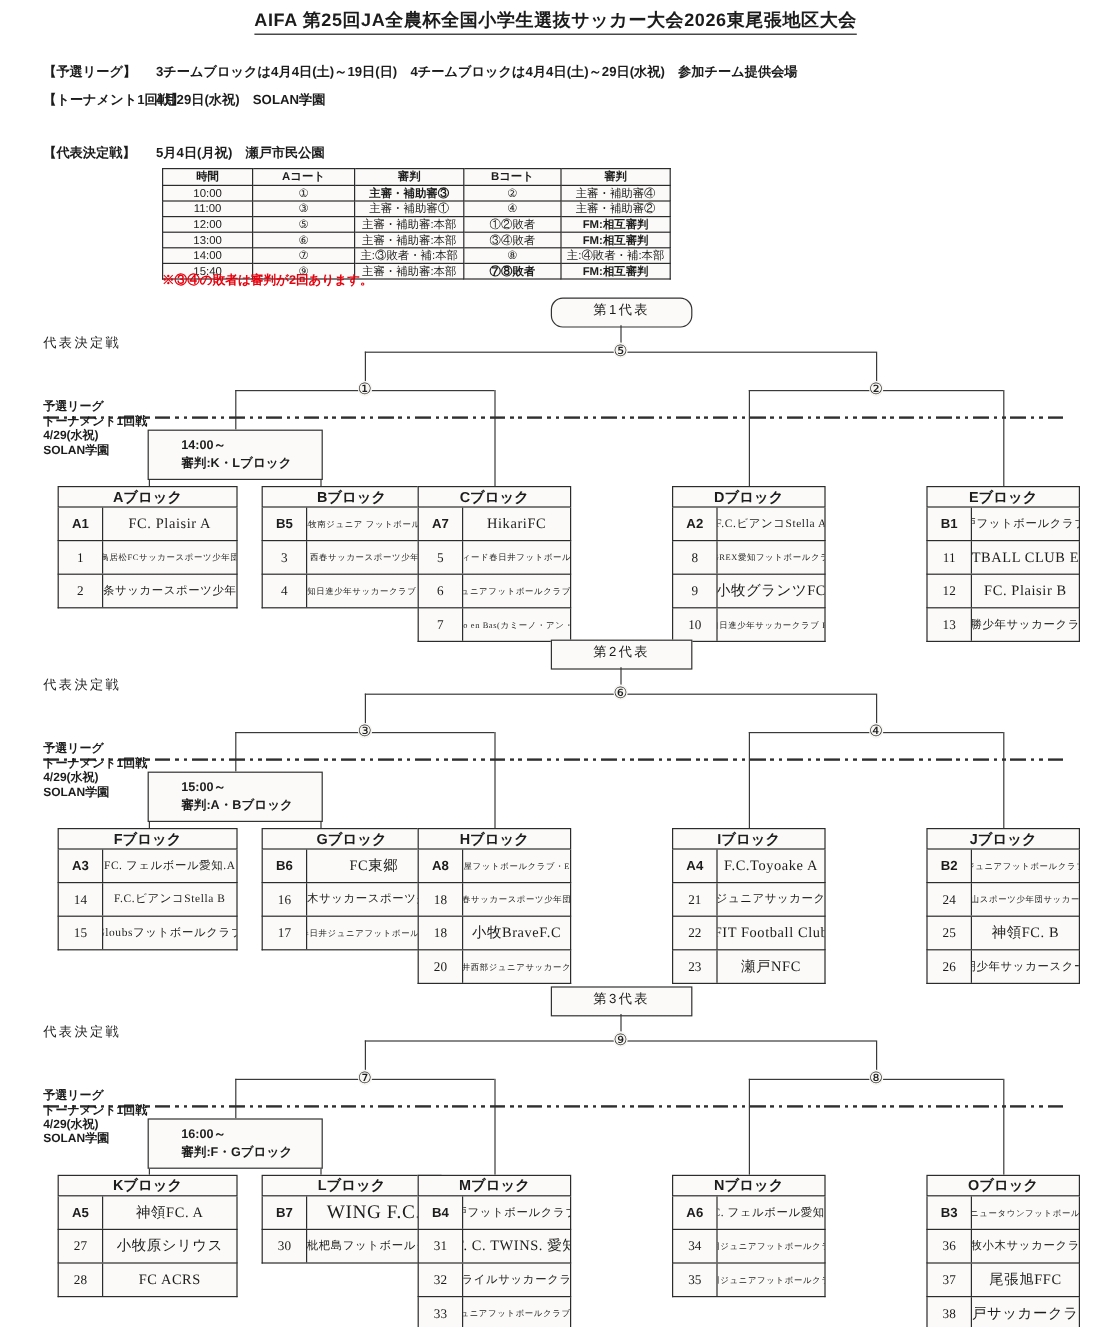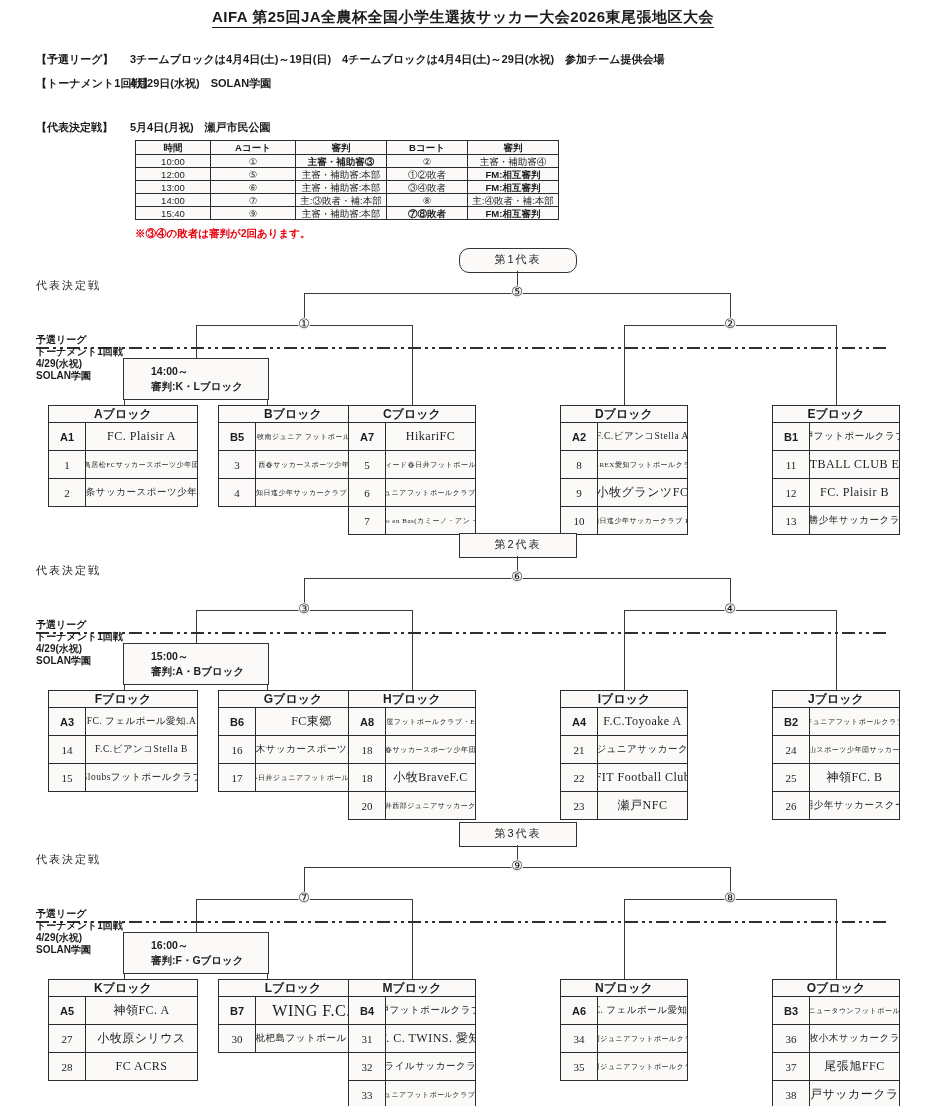--- a/index.html
+++ b/index.html
@@ -92,20 +92,27 @@
           <th style="width: 86px;">審判</th>
         </tr>
       </thead>
     <tbody>
         <tr>
           <td>10:00</td>
           <td>①</td>
           <td style="font-weight: bold;">主審・補助審③</td>
           <td>②</td>
           <td>主審・補助審④</td>
+        </tr>
+        <tr>
+          <td>11:00</td>
+          <td>③</td>
+          <td>主審・補助審①</td>
+          <td>④</td>
+          <td>主審・補助審②</td>
         </tr>
         <tr>
           <td>12:00</td>
           <td>⑤</td>
           <td>主審・補助審:本部</td>
           <td>①②敗者</td>
           <td style="font-weight: bold;">FM:相互審判</td>
         </tr>
         <tr>
           <td>13:00</td>

